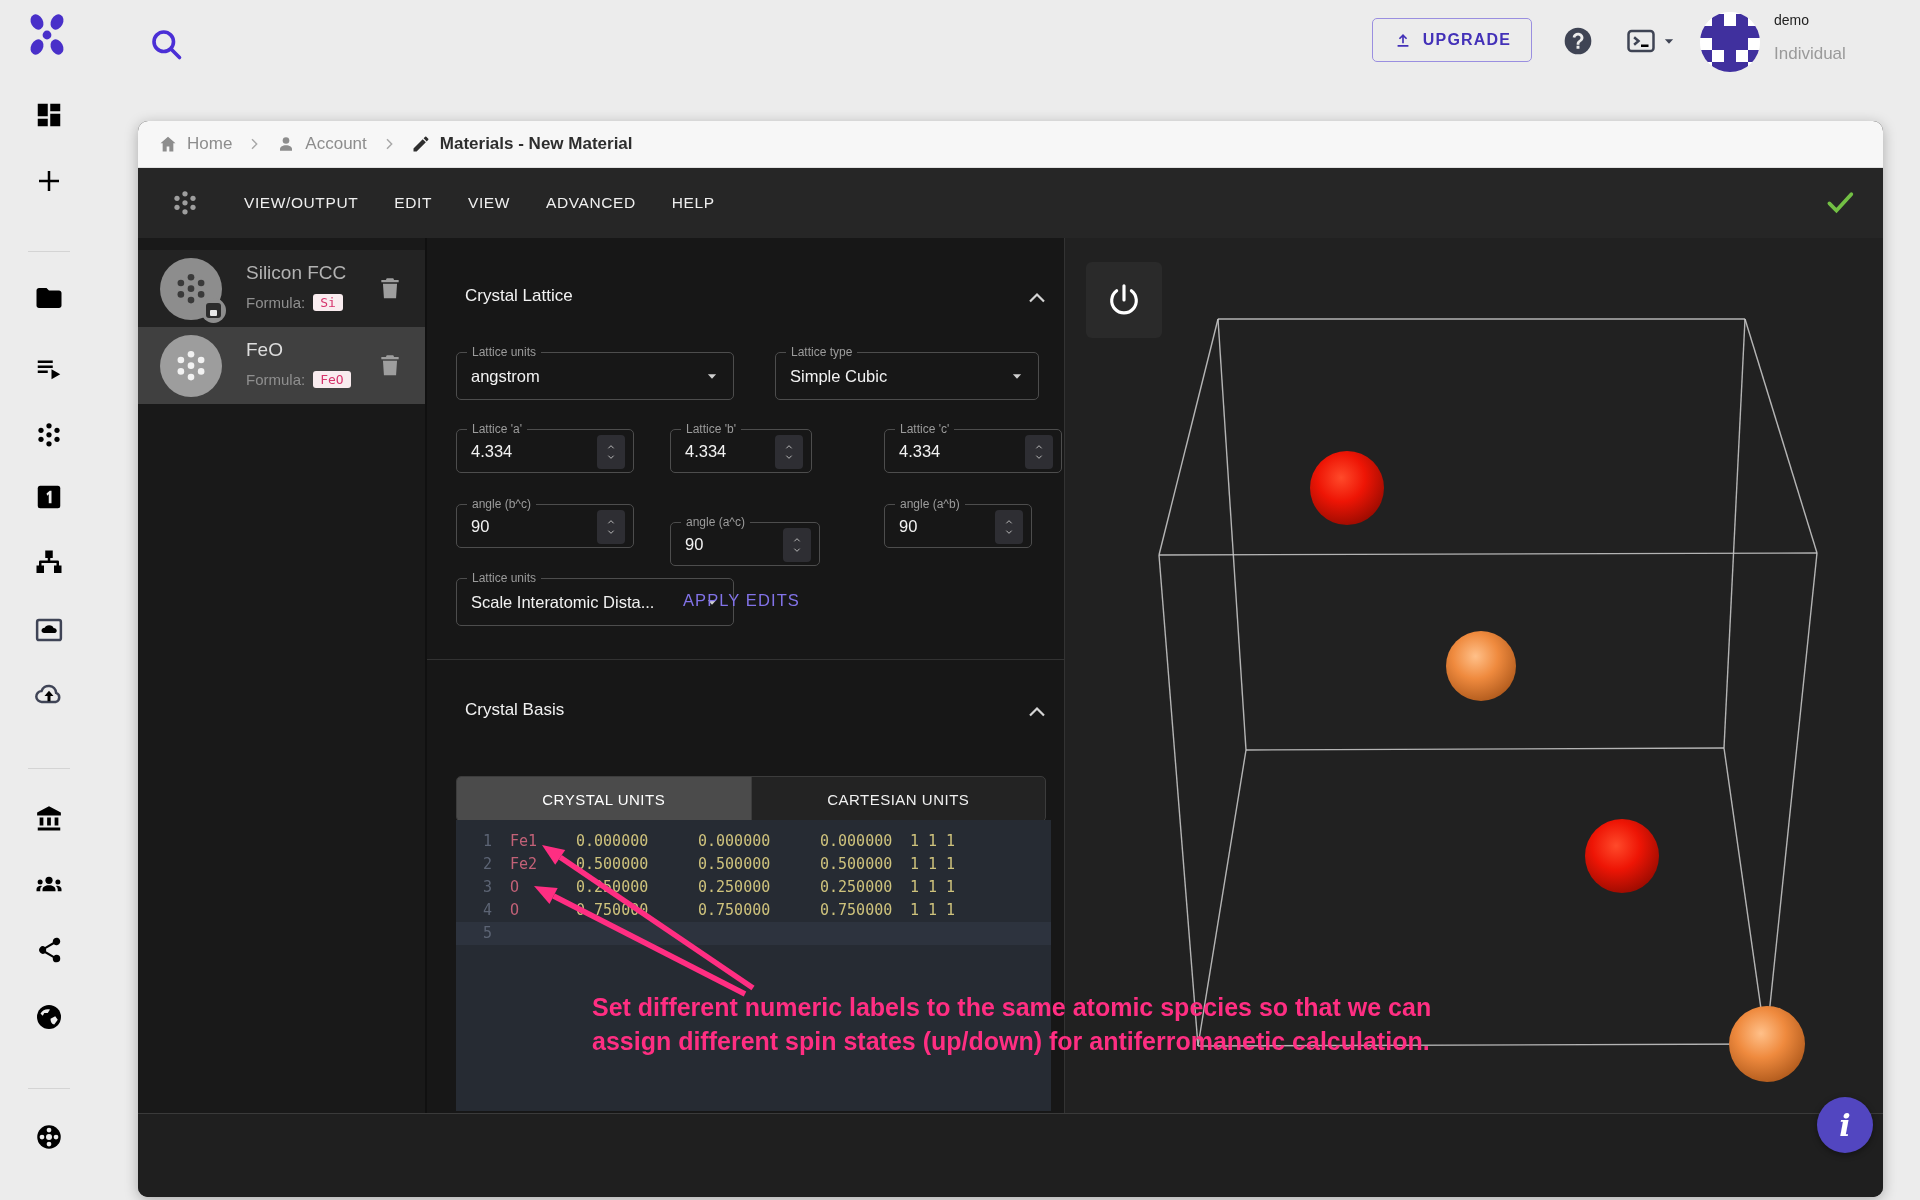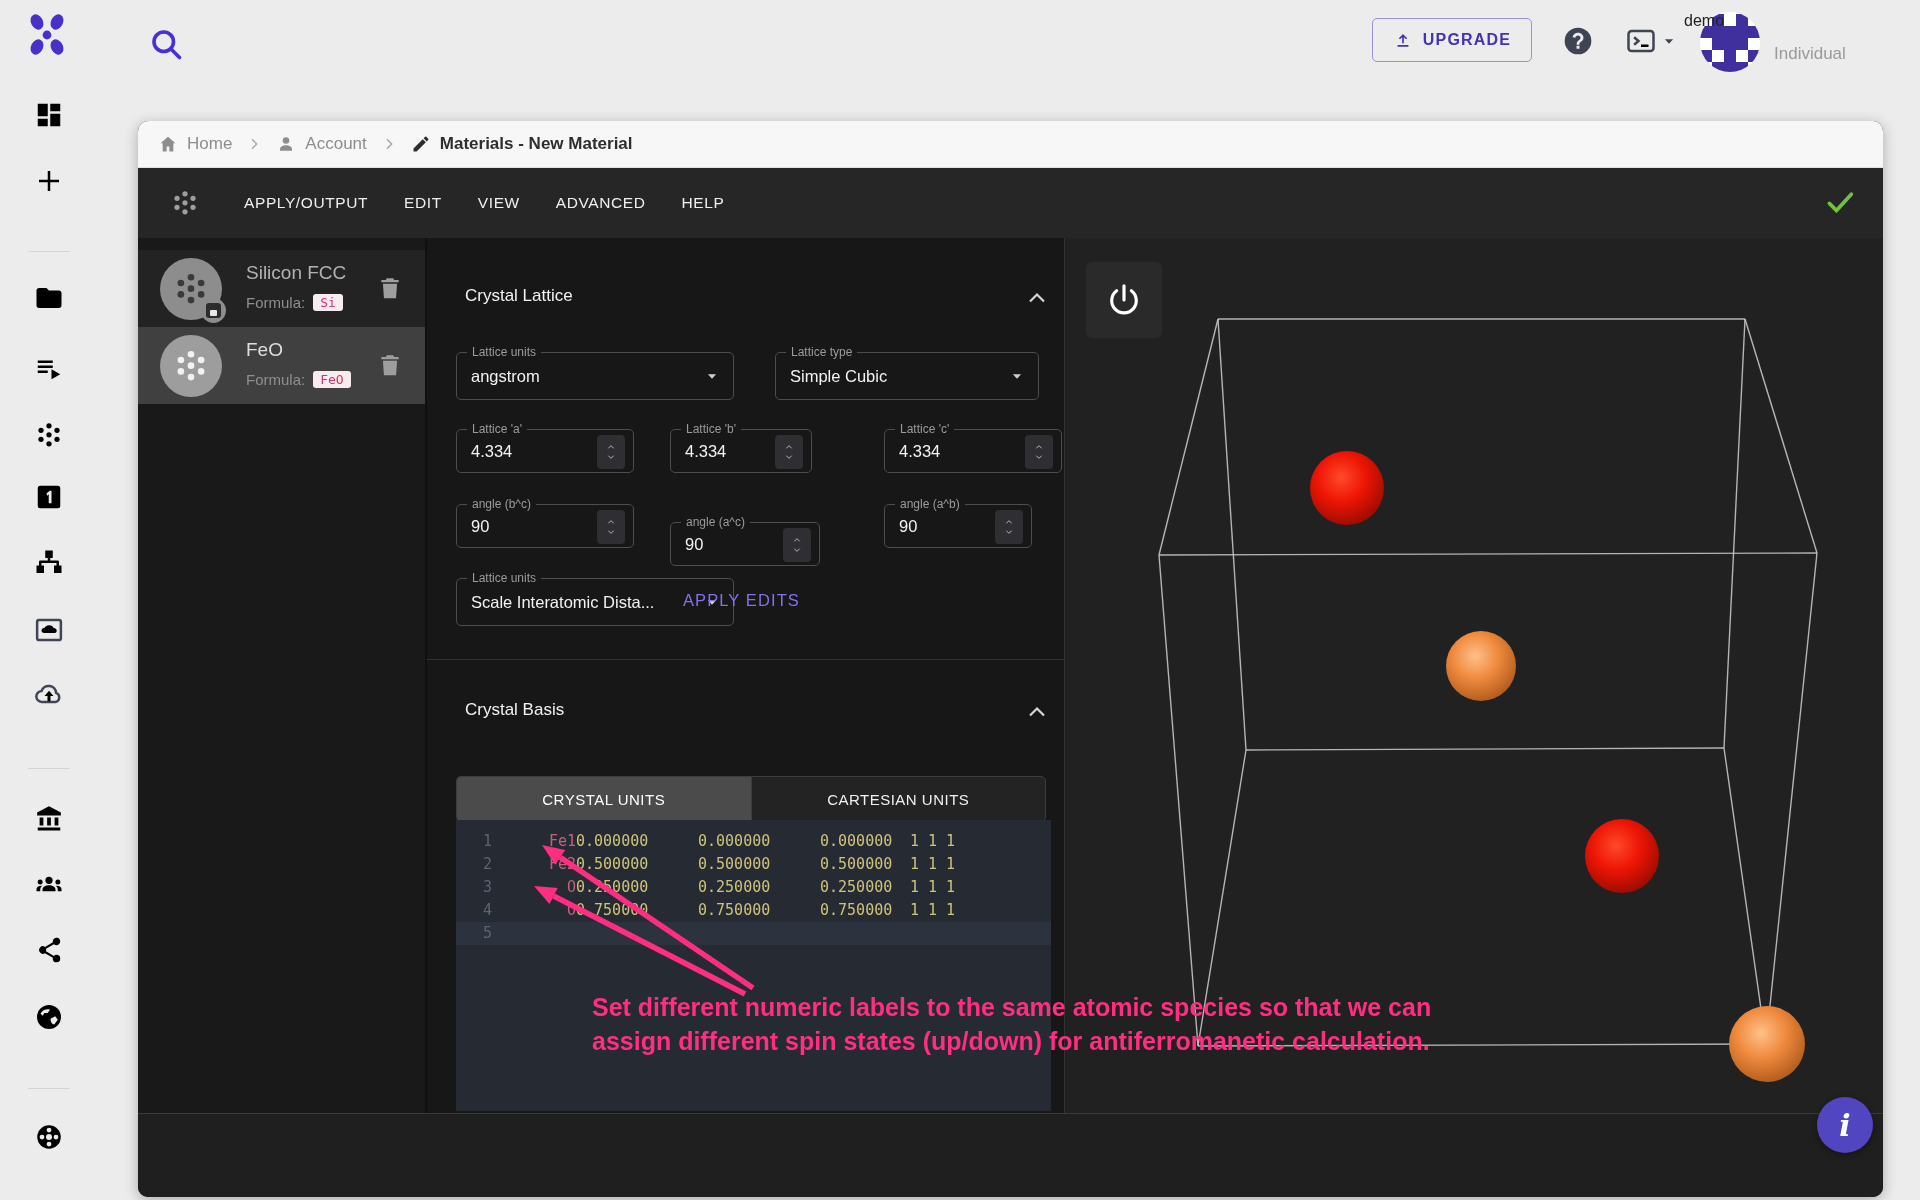--- a/index.html
+++ b/index.html
@@ -14,21 +14,21 @@
   .search-btn{position:absolute;left:148px;top:26px;width:36px;height:36px;color:#4b2fd6;cursor:pointer;}
   .upgrade-btn{
     position:absolute;left:1372px;top:18px;width:160px;height:44px;
     border:1px solid #9a8fe0;border-radius:5px;display:flex;align-items:center;justify-content:center;
     gap:10px;color:#4331b8;background:transparent;cursor:pointer;
   }
   .upgrade-btn span{font-size:16px;font-weight:700;letter-spacing:1.2px;}
   .help-btn{position:absolute;left:1562px;top:25px;width:32px;height:32px;color:#3f4454;cursor:pointer;}
   .term-btn{position:absolute;left:1624px;top:24px;width:58px;height:34px;color:#3f4454;display:flex;align-items:center;gap:2px;cursor:pointer;}
   .avatar{position:absolute;left:1700px;top:12px;width:60px;height:60px;border-radius:50%;overflow:hidden;background:#fff;cursor:pointer;}
-  .user-name{position:absolute;left:1684px;top:12px;font-size:16px;color:#222;font-weight:500;}
+  .user-name{position:absolute;left:1774px;top:12px;font-size:14px;color:#222;font-weight:500;}
   .user-plan{position:absolute;left:1774px;top:44px;font-size:17px;color:#9a9a9a;}
   
   .rail{position:absolute;left:0;top:70px;width:100px;height:1130px;}
   .rail-item{position:absolute;left:25px;width:48px;height:48px;display:flex;align-items:center;justify-content:center;color:#3f4456;cursor:pointer;}
   .rail-item svg{width:30px;height:30px;}
   .rail-divider{position:absolute;left:28px;width:42px;height:1px;background:#d4d4d4;}
   
   .window{
     position:absolute;left:138px;top:121px;width:1745px;height:1076px;
     border-radius:10px;overflow:hidden;box-shadow:0 3px 14px rgba(0,0,0,.28);background:#1d1d1d;
@@ -74,21 +74,21 @@
   .apply-btn{position:absolute;left:250px;top:352px;background:none;border:none;color:#8273e8;font-family:"Liberation Sans",sans-serif;font-size:16.5px;font-weight:500;letter-spacing:1.1px;cursor:pointer;}
   .sec-divider{position:absolute;left:0;top:421px;width:100%;height:1px;background:#323232;}
   .tabs{position:absolute;left:29px;top:538px;width:588px;height:44px;display:flex;border:1px solid #3c3c3c;border-radius:5px;overflow:hidden;background:#232323;}
   .tab{flex:1;display:flex;align-items:center;justify-content:center;color:#f0f0f0;font-size:15px;font-weight:500;letter-spacing:.5px;cursor:pointer;border-right:1px solid #3c3c3c;}
   .tab:last-child{border-right:none;}
   .tabs .tab:first-child{background:#4b4b4b;color:#fff;}
   .editor{position:absolute;left:29px;top:582px;width:595px;height:291px;background:#262b33;padding-top:10px;box-sizing:border-box;font-family:"DejaVu Sans Mono",monospace;font-size:15px;cursor:text;}
   .ed-row{height:23px;line-height:23px;display:flex;padding-left:10px;white-space:pre;}
   .ed-row.active{background:#2d333e;}
   .ed-ln{width:26px;text-align:right;color:#5c6474;margin-right:18px;flex:none;}
-  .ed-el{width:66px;color:#c26177;flex:none;text-align:right;}
+  .ed-el{width:66px;color:#c26177;flex:none;}
   .ed-x,.ed-y{width:122px;color:#cec27c;flex:none;}
   .ed-z{width:90px;color:#cec27c;flex:none;}
   .ed-f{color:#cec27c;}
   
   .viewer{width:819px;height:100%;background:#212121;position:relative;flex:none;border-left:1px solid #333;box-sizing:border-box;}
   .power-btn{position:absolute;left:21px;top:24px;width:76px;height:76px;background:#2a2a2a;border-radius:6px;display:flex;align-items:center;justify-content:center;color:#fff;cursor:pointer;}
   .power-btn svg{width:36px;height:36px;}
   #scene{position:absolute;left:0;top:0;}
   .cube-edge{stroke:#c9c9c9;stroke-width:1.4;opacity:.88;}
   
@@ -390,21 +390,21 @@
       <span>Materials - New Material</span>
     </div>
   </div>
 
   <div class="menubar">
     <svg class="mol" viewBox="0 0 24 24" fill="#9e9e9e">
         <use href="#i-molecule"></use>
       </svg>
     <div style="display:flex">
 
-    <button class="menu-item">APPLY/OUTPUT</button>
+    <button class="menu-item">VIEW/OUTPUT</button>
         <button class="menu-item">EDIT</button>
         <button class="menu-item">VIEW</button>
         <button class="menu-item">ADVANCED</button>
         <button class="menu-item">HELP</button>
       </div>
   </div>
   <svg class="save-check" viewBox="0 0 24 24">
       <use href="#i-check"></use>
     </svg>
 

